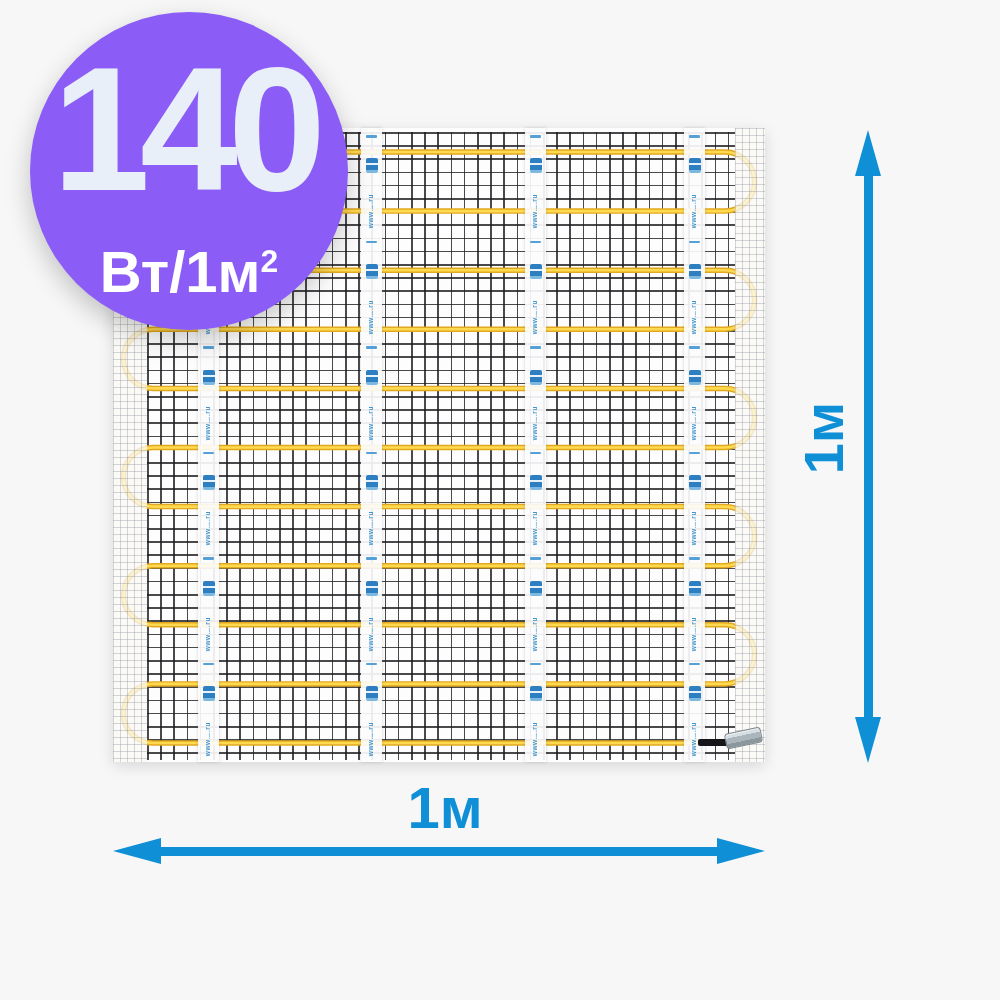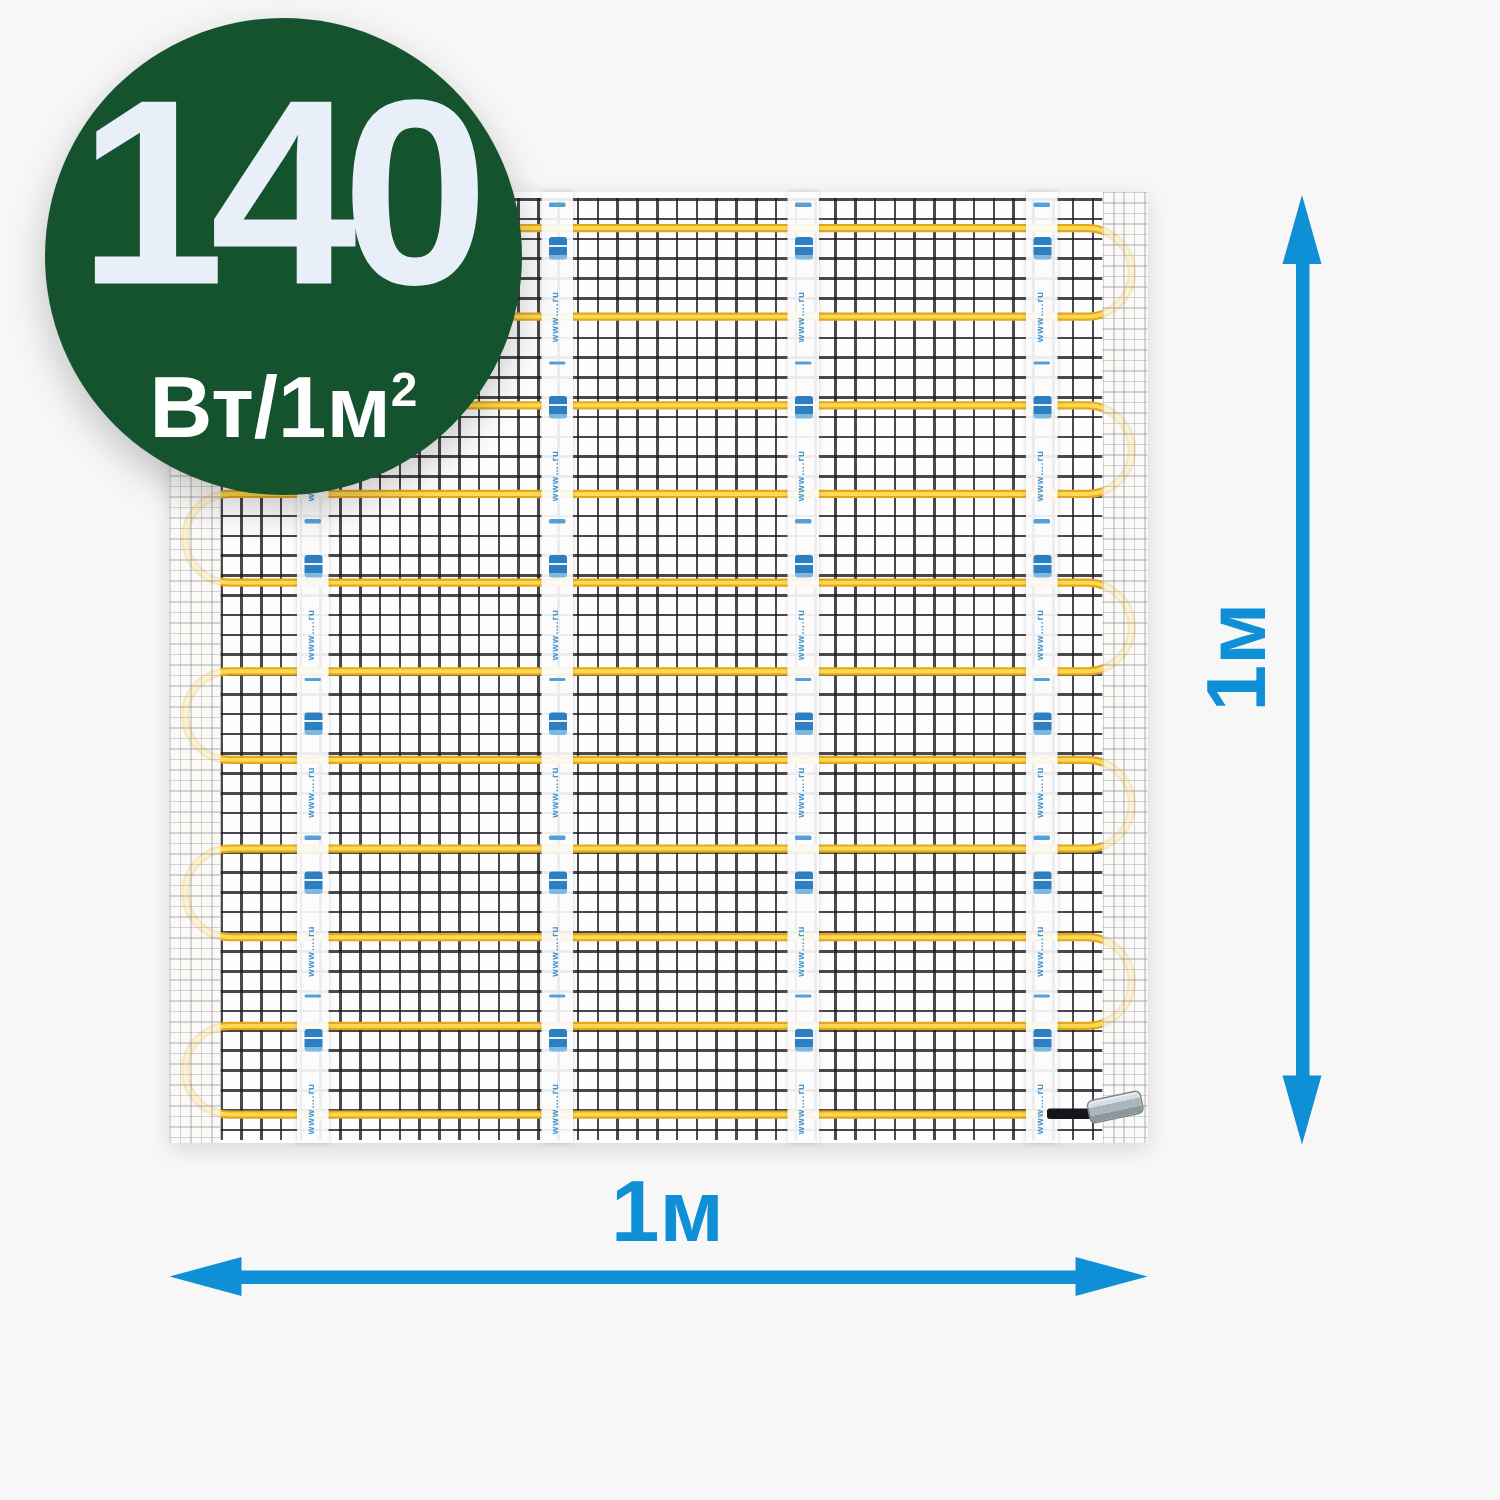--- a/index.html
+++ b/index.html
@@ -244,21 +244,21 @@
             <div class="t-text">www….ru</div>
           </div>
         </div>
       </div>
     <div class="connector">
       <div class="conn-black"></div>
       <div class="conn-sleeve"></div>
     </div>
   </div>
 
-  <div class="badge" style="background: #14532d; gap: 28px;">
+  <div class="badge" style="background: #8b5cf6; gap: 28px;">
     <div class="badge-value" style="color: rgb(232, 239, 249);">140</div>
     <div class="badge-unit" style="color: rgb(255, 255, 255);"><span>Вт/1м</span><sup>2</sup></div>
   </div>
 
   <div class="dim">
     <div class="dim-line-v acc-bg" style="background: rgb(14, 143, 214);"></div>
     <div class="ah ah-up acc-bb" style="border-bottom-color: rgb(14, 143, 214);"></div>
     <div class="ah ah-down acc-bt" style="border-top-color: rgb(14, 143, 214);"></div>
     <div class="dim-label-v acc-fg" style="color: rgb(14, 143, 214);">1м</div>
   </div>

